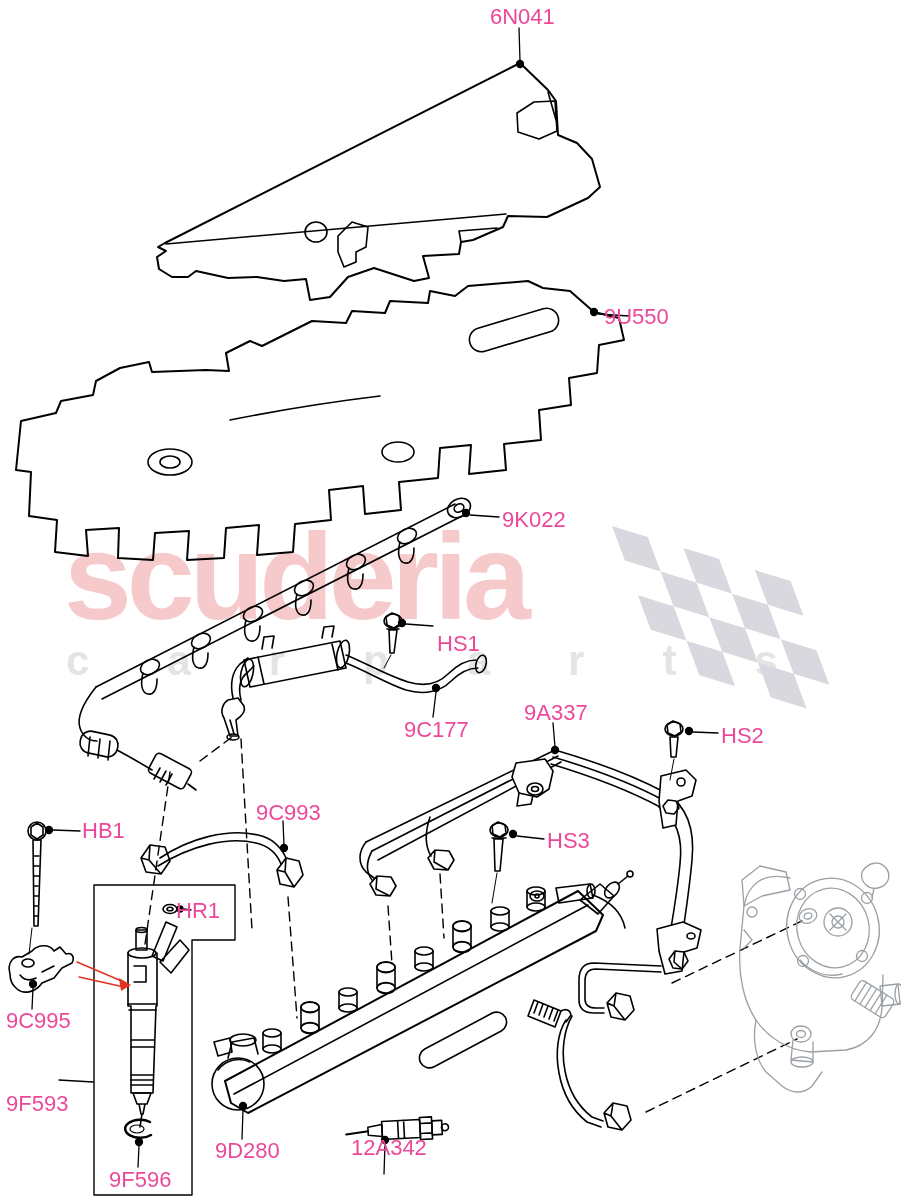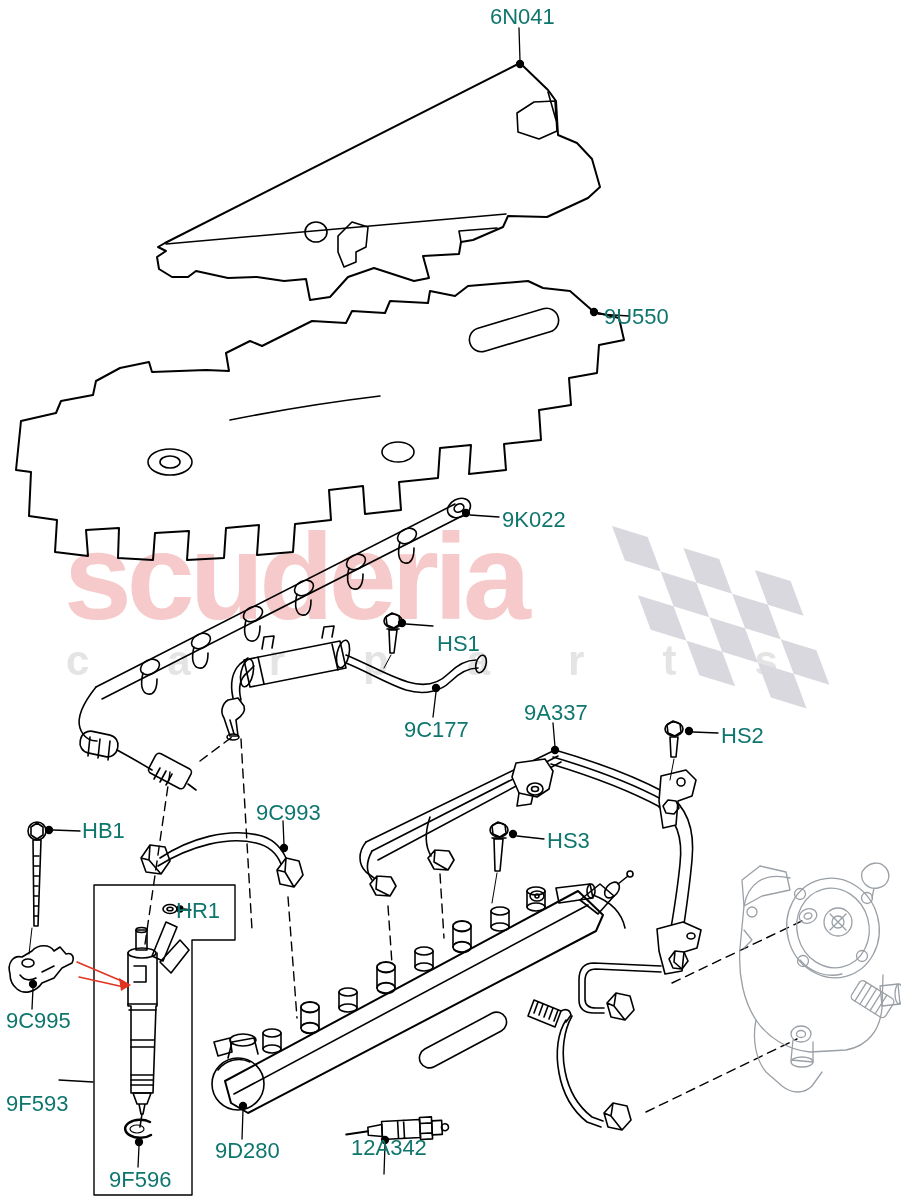--- a/index.html
+++ b/index.html
@@ -6,21 +6,21 @@
   #stage{position:relative;width:901px;height:1200px;background:#ffffff;overflow:hidden;
          font-family:"Liberation Sans",sans-serif;}
   
   .wm-brand{position:absolute;left:64px;top:516px;font-size:122px;font-weight:bold;
             letter-spacing:-5px;color:#f6caca;white-space:nowrap;z-index:0;line-height:1;}
   .wm-tagline{position:absolute;left:66px;top:640px;font-size:42px;font-weight:bold;
               letter-spacing:78px;color:#e4e4e4;white-space:nowrap;z-index:0;line-height:1;}
   
   #art{position:absolute;left:0;top:0;z-index:1;}
   
-  .part-label{position:absolute;z-index:2;color:#0f766e;font-size:22px;line-height:1;
+  .part-label{position:absolute;z-index:2;color:#ec4899;font-size:22px;line-height:1;
               white-space:nowrap;cursor:pointer;}
 </style>
 </head>
 <body>
 
 <div id="stage">
 
   <div class="wm-brand">scuderia</div>
   <div class="wm-tagline">carparts</div>
 

